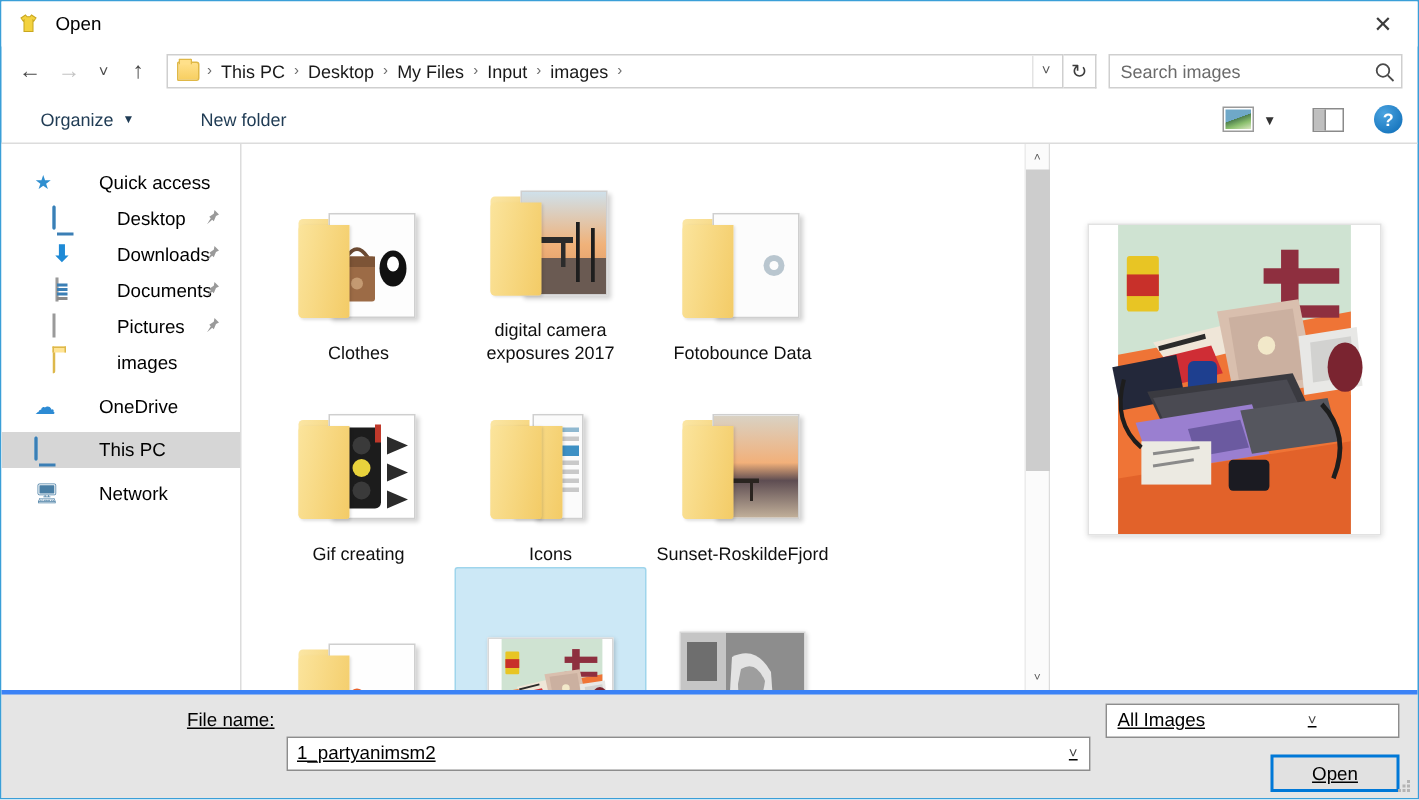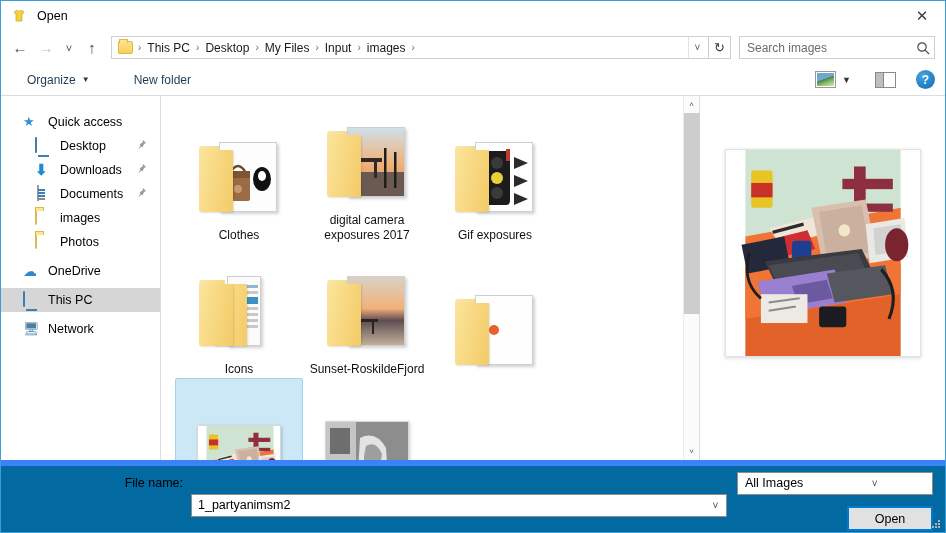--- a/index.html
+++ b/index.html
@@ -140,21 +140,21 @@
   }
   .nav-item {
     height: 24px; display: flex; align-items: center;
     padding-left: 22px; font-size: 12.5px; color: #000;
     position: relative;
   }
   .nav-item.indent { padding-left: 34px; }
   .nav-item.selected { background: #d6d6d6; }
   .nav-item.group { margin-top: 5px; }
   .nav-ico { width: 17px; height: 16px; margin-right: 8px; flex: 0 0 17px; position: relative; }
-  .nav-label { white-space: nowrap; }
+  .nav-label { white-space: nowrap; margin-left: 18px; }
   .pin {
     position: absolute; right: 12px; top: 5px;
     width: 12px; height: 12px; color: #9a9a9a; font-size: 11px;
   }
   
   .ic-star { color: #2f8fd0; font-size: 13px; line-height: 16px; }
   .ic-monitor {
     width: 15px; height: 11px; margin-top: 2px;
     background: #55a8e0; border: 1.5px solid #3b7fb5; border-radius: 1px;
   }
@@ -273,23 +273,24 @@
   .preview-img {
     width: 196px; height: 208px;
     background: #fff; border: 1px solid #e2e2e2;
     box-shadow: 0 1px 4px rgba(0,0,0,.16);
     position: relative; overflow: hidden;
   }
 
   
   .footer {
     height: 72px; min-height: 72px;
-    border-top: 6px solid #3b82f6;
-    background: #0369a1;
+    border-top: 3px solid #3b82f6;
+    background: #e5e5e5;
     position: relative;
+    text-decoration: underline;
   }
   .fnrow { display: flex; align-items: center; height: 34px; padding: 0 12px 0 0; }
   .fn-label {
     width: 190px; text-align: right; padding-right: 8px;
     font-size: 12.5px; color: #000;
   }
   .fn-input {
     flex: 1; height: 23px;
     border: 1px solid #8d8d8d; background: #fff;
     display: flex; align-items: center; padding: 0 2px 0 6px; margin-top: 44px;
@@ -432,30 +433,35 @@
       <div class="nav-item indent">
         <span class="nav-ico"><span class="ic-doc"></span></span>
         <span class="nav-label">Documents</span>
         <span class="pin">
           <svg width="11" height="11" viewBox="0 0 11 11">
               <path d="M7 1 L10 4 L8 5 L6.5 8.5 L5.5 7.5 L2 10.5 L4.5 6.5 L3.5 5.5 L6.5 3.5 Z" fill="#9a9a9a"></path>
             </svg>
         </span>
       </div>
 
+      <div class="nav-item indent">
+        <span class="nav-ico"><span class="ic-pic"></span></span>
+        <span class="nav-label">Pictures</span>
+        <span class="pin">
+          <svg width="11" height="11" viewBox="0 0 11 11">
+              <path d="M7 1 L10 4 L8 5 L6.5 8.5 L5.5 7.5 L2 10.5 L4.5 6.5 L3.5 5.5 L6.5 3.5 Z" fill="#9a9a9a"></path>
+            </svg>
+        </span>
+      </div>
 
       <div class="nav-item indent">
         <span class="nav-ico"><span class="ic-folder"></span></span>
         <span class="nav-label">images</span>
       </div>
 
-      <div class="nav-item indent">
-        <span class="nav-ico"><span class="ic-folder"></span></span>
-        <span class="nav-label">Photos</span>
-      </div>
 
 
 
       <div class="nav-item group">
         <span class="nav-ico"><span class="ic-cloud">☁</span></span>
         <span class="nav-label">OneDrive</span>
       </div>
 
       <div class="nav-item group selected">
         <span class="nav-ico"><span class="ic-monitor"></span></span>
@@ -512,20 +518,36 @@
                   <rect x="36" y="20" width="2.5" height="40" fill="#1e1e1e"></rect>
                   <rect x="46" y="24" width="2.5" height="36" fill="#1e1e1e"></rect>
                 </svg>
               </div>
               <div class="front"></div>
             </div>
           </div>
           <div class="tile-label">digital camera exposures 2017</div>
         </div>
 
+        <div class="tile">
+          <div class="thumb">
+            <div class="folder">
+              <div class="back"></div>
+              <div class="page">
+                <svg width="58" height="70" viewBox="0 0 58 70">
+                  <rect width="58" height="70" fill="#fcfcfc"></rect>
+                  <circle cx="40" cy="34" r="7" fill="#b9c6cf"></circle>
+                  <circle cx="40" cy="34" r="3" fill="#fcfcfc"></circle>
+                </svg>
+              </div>
+              <div class="front"></div>
+            </div>
+          </div>
+          <div class="tile-label">Fotobounce Data</div>
+        </div>
 
         <div class="tile">
           <div class="thumb">
             <div class="folder">
               <div class="back"></div>
               <div class="page">
                 <svg width="58" height="70" viewBox="0 0 58 70">
                   <rect width="58" height="70" fill="#fff"></rect>
                   <rect x="8" y="8" width="26" height="54" rx="4" fill="#1c1c1c"></rect>
                   <circle cx="21" cy="20" r="6" fill="#3a3a3a"></circle>
@@ -533,21 +555,21 @@
                   <circle cx="21" cy="50" r="6" fill="#3a3a3a"></circle>
                   <rect x="30" y="6" width="4" height="12" fill="#c0392b"></rect>
                   <path d="M38 14 L52 20 L38 26 Z" fill="#2b2b2b"></path>
                   <path d="M38 32 L52 38 L38 44 Z" fill="#2b2b2b"></path>
                   <path d="M38 50 L52 56 L38 62 Z" fill="#2b2b2b"></path>
                 </svg>
               </div>
               <div class="front"></div>
             </div>
           </div>
-          <div class="tile-label">Gif exposures</div>
+          <div class="tile-label">Gif creating</div>
         </div>
 
         <div class="tile">
           <div class="thumb">
             <div class="folder">
               <div class="back"></div>
               <div class="page" style="left:28px;width:34px">
                 <svg width="34" height="70" viewBox="0 0 34 70">
                   <rect width="34" height="70" fill="#fbfbfb"></rect>
                   <rect x="4" y="8" width="26" height="3" fill="#8fb8d0"></rect>

